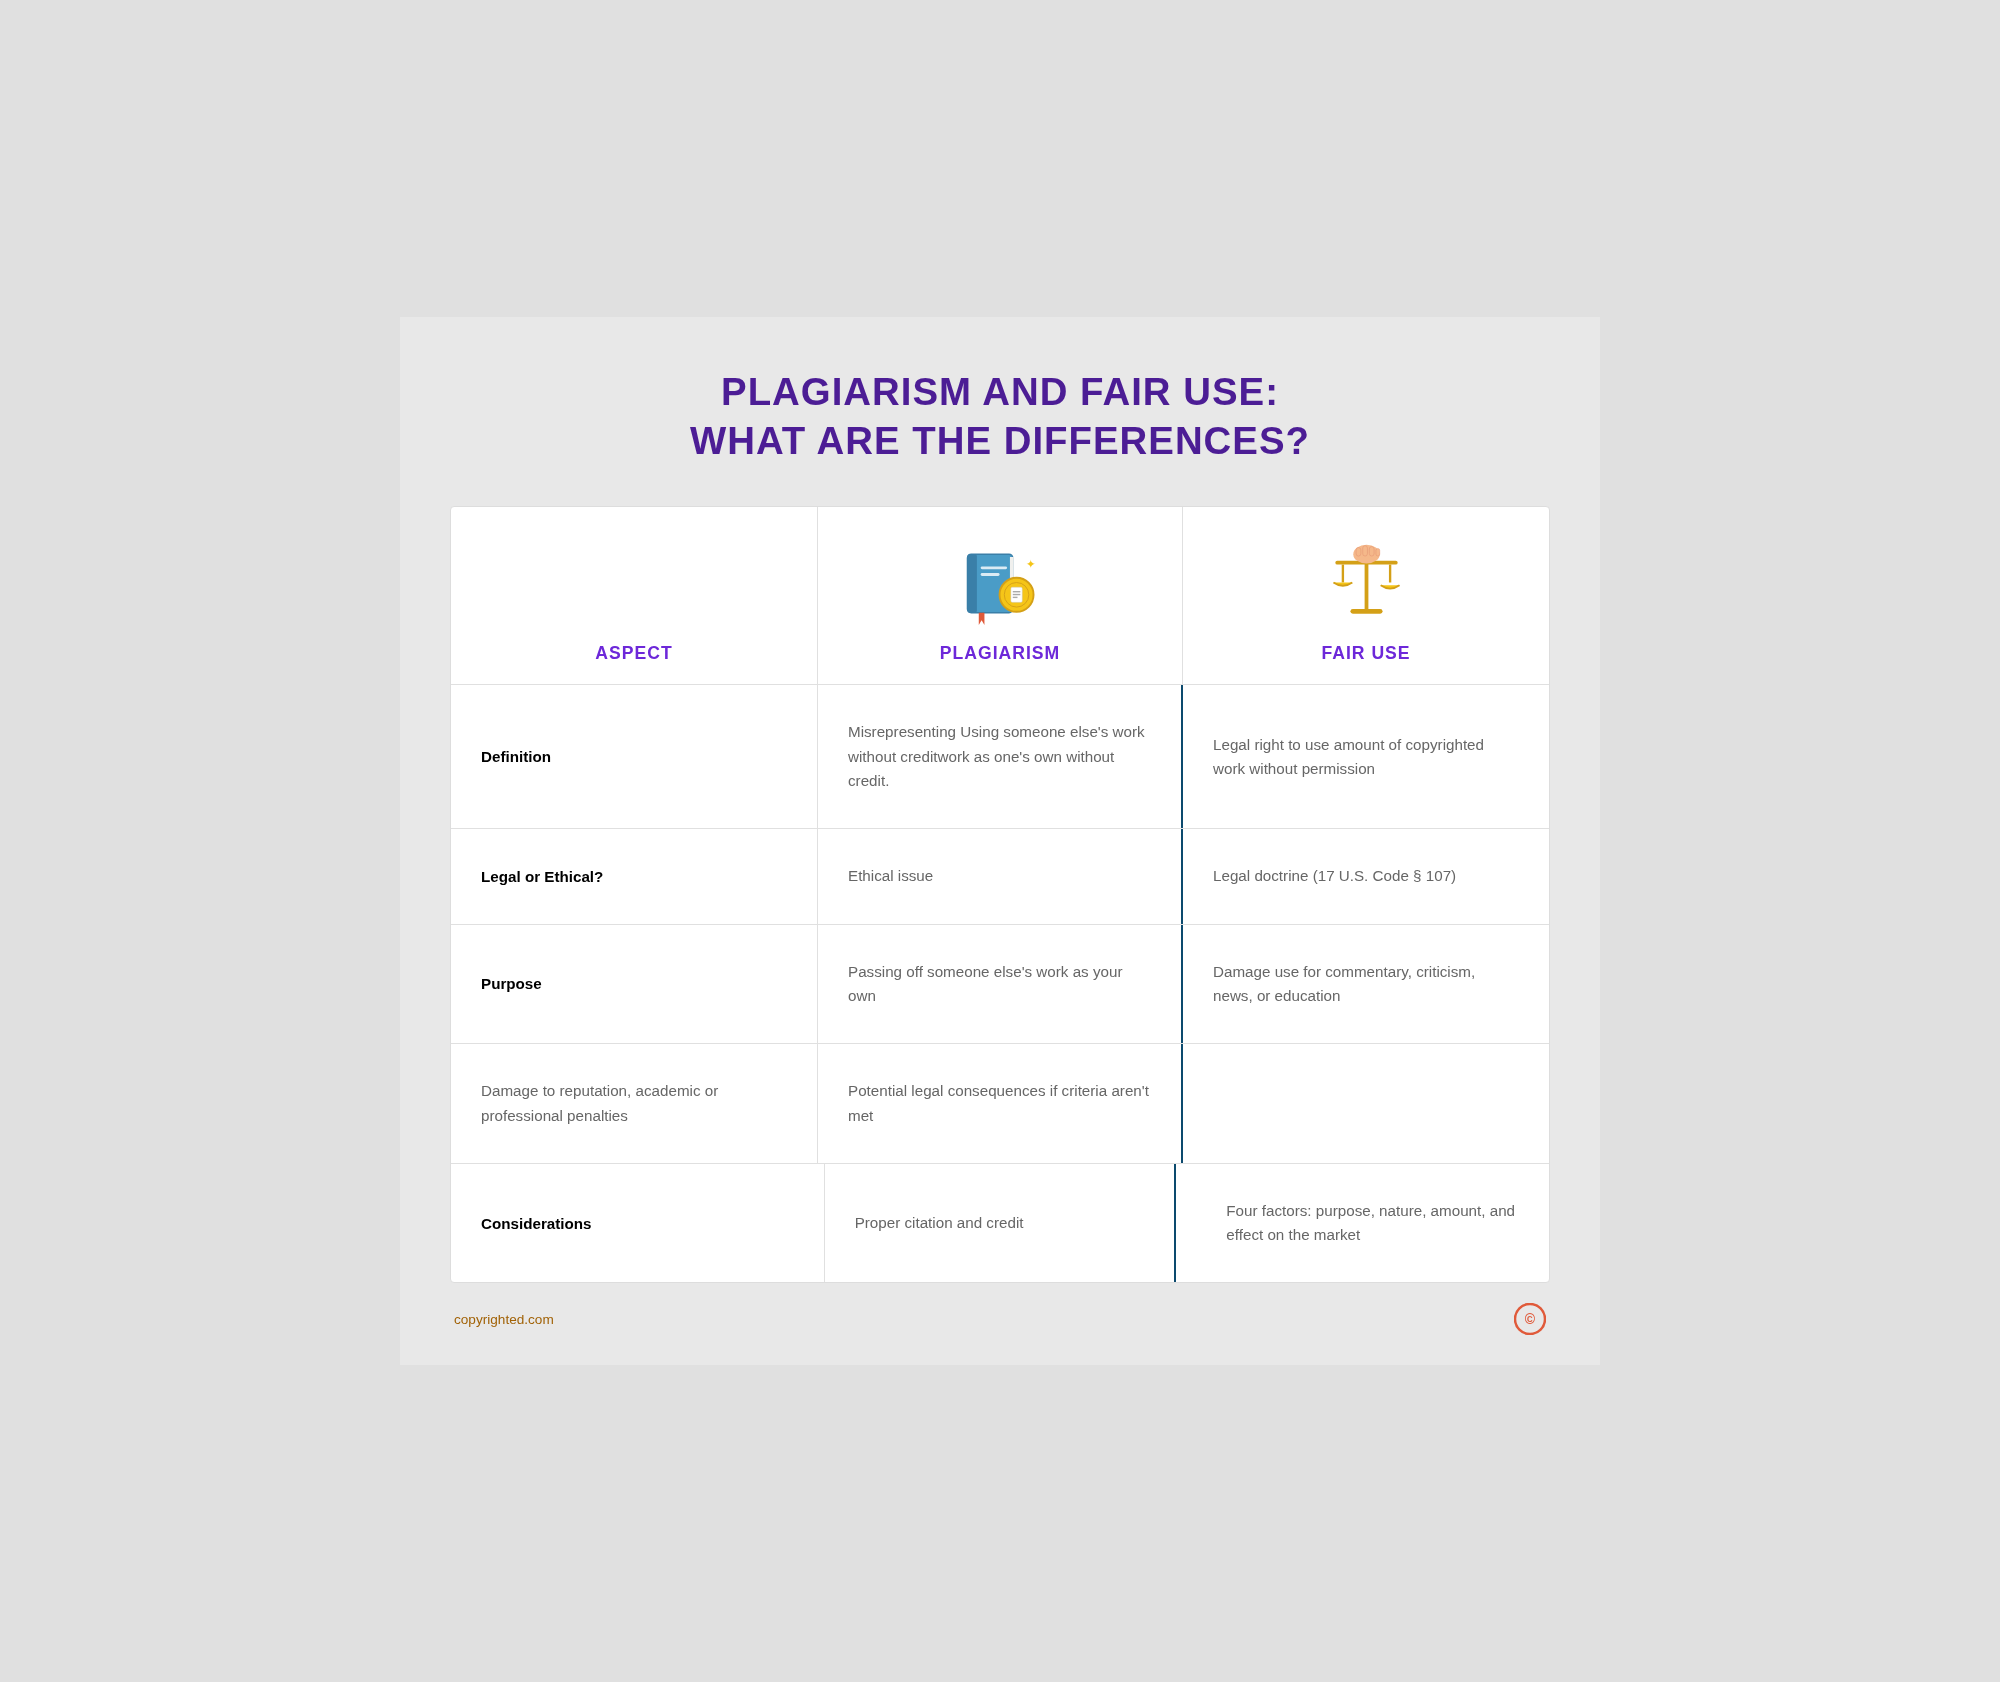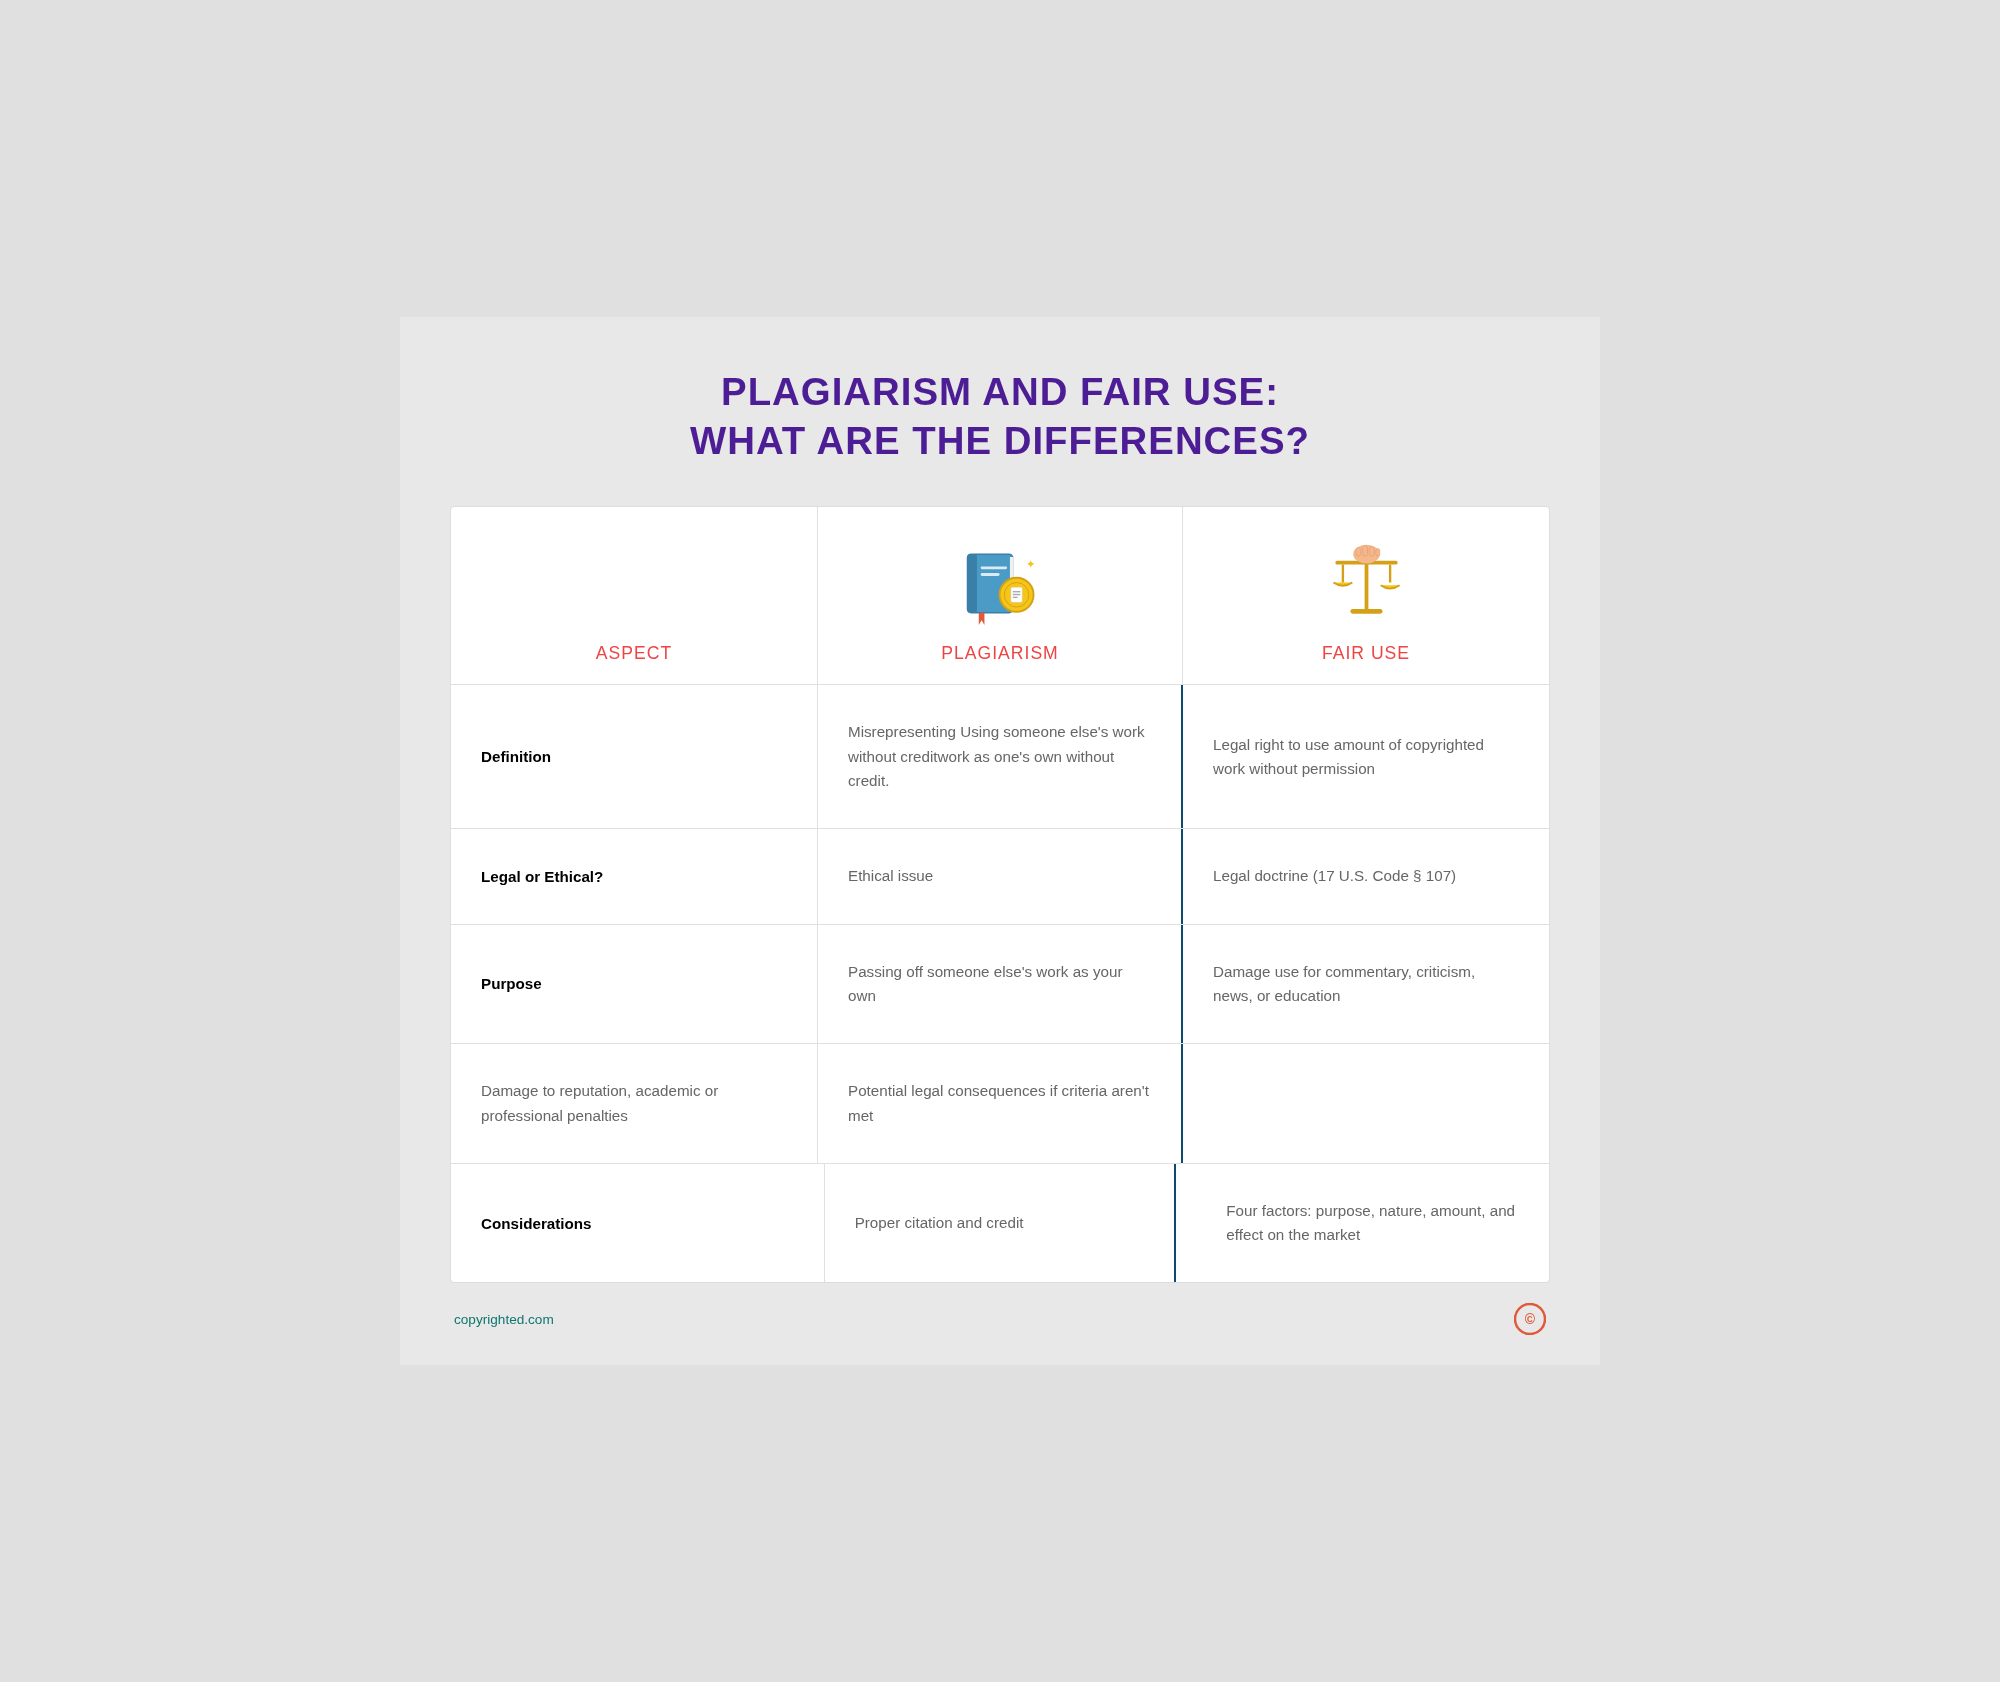--- a/index.html
+++ b/index.html
@@ -56,23 +56,23 @@
       gap: 16px;
     }
 
     .header-cell:nth-child(2) {
       border-left: 1px solid #e0e0e0;
       border-right: 1px solid #e0e0e0;
     }
 
     .header-cell-label {
       font-size: 1.1rem;
-      font-weight: 400;
+      font-weight: 700;
       text-transform: uppercase;
-      color: #ef4444;
+      color: #6d28d9;
       letter-spacing: 1px;
     }
 
     .icon-area {
       width: 90px;
       height: 90px;
       display: flex;
       align-items: center;
       justify-content: center;
     }
@@ -120,21 +120,21 @@
     .page-footer {
       display: flex;
       justify-content: space-between;
       align-items: center;
       margin-top: 20px;
       padding: 0 4px;
     }
 
     .footer-domain {
       font-size: 0.85rem;
-      color: #0f766e;
+      color: #a16207;
     }
 
     .footer-logo {
       width: 32px;
       height: 32px;
     }
 
     
     .plagiarism-icon svg,
     .fairuse-icon svg {

